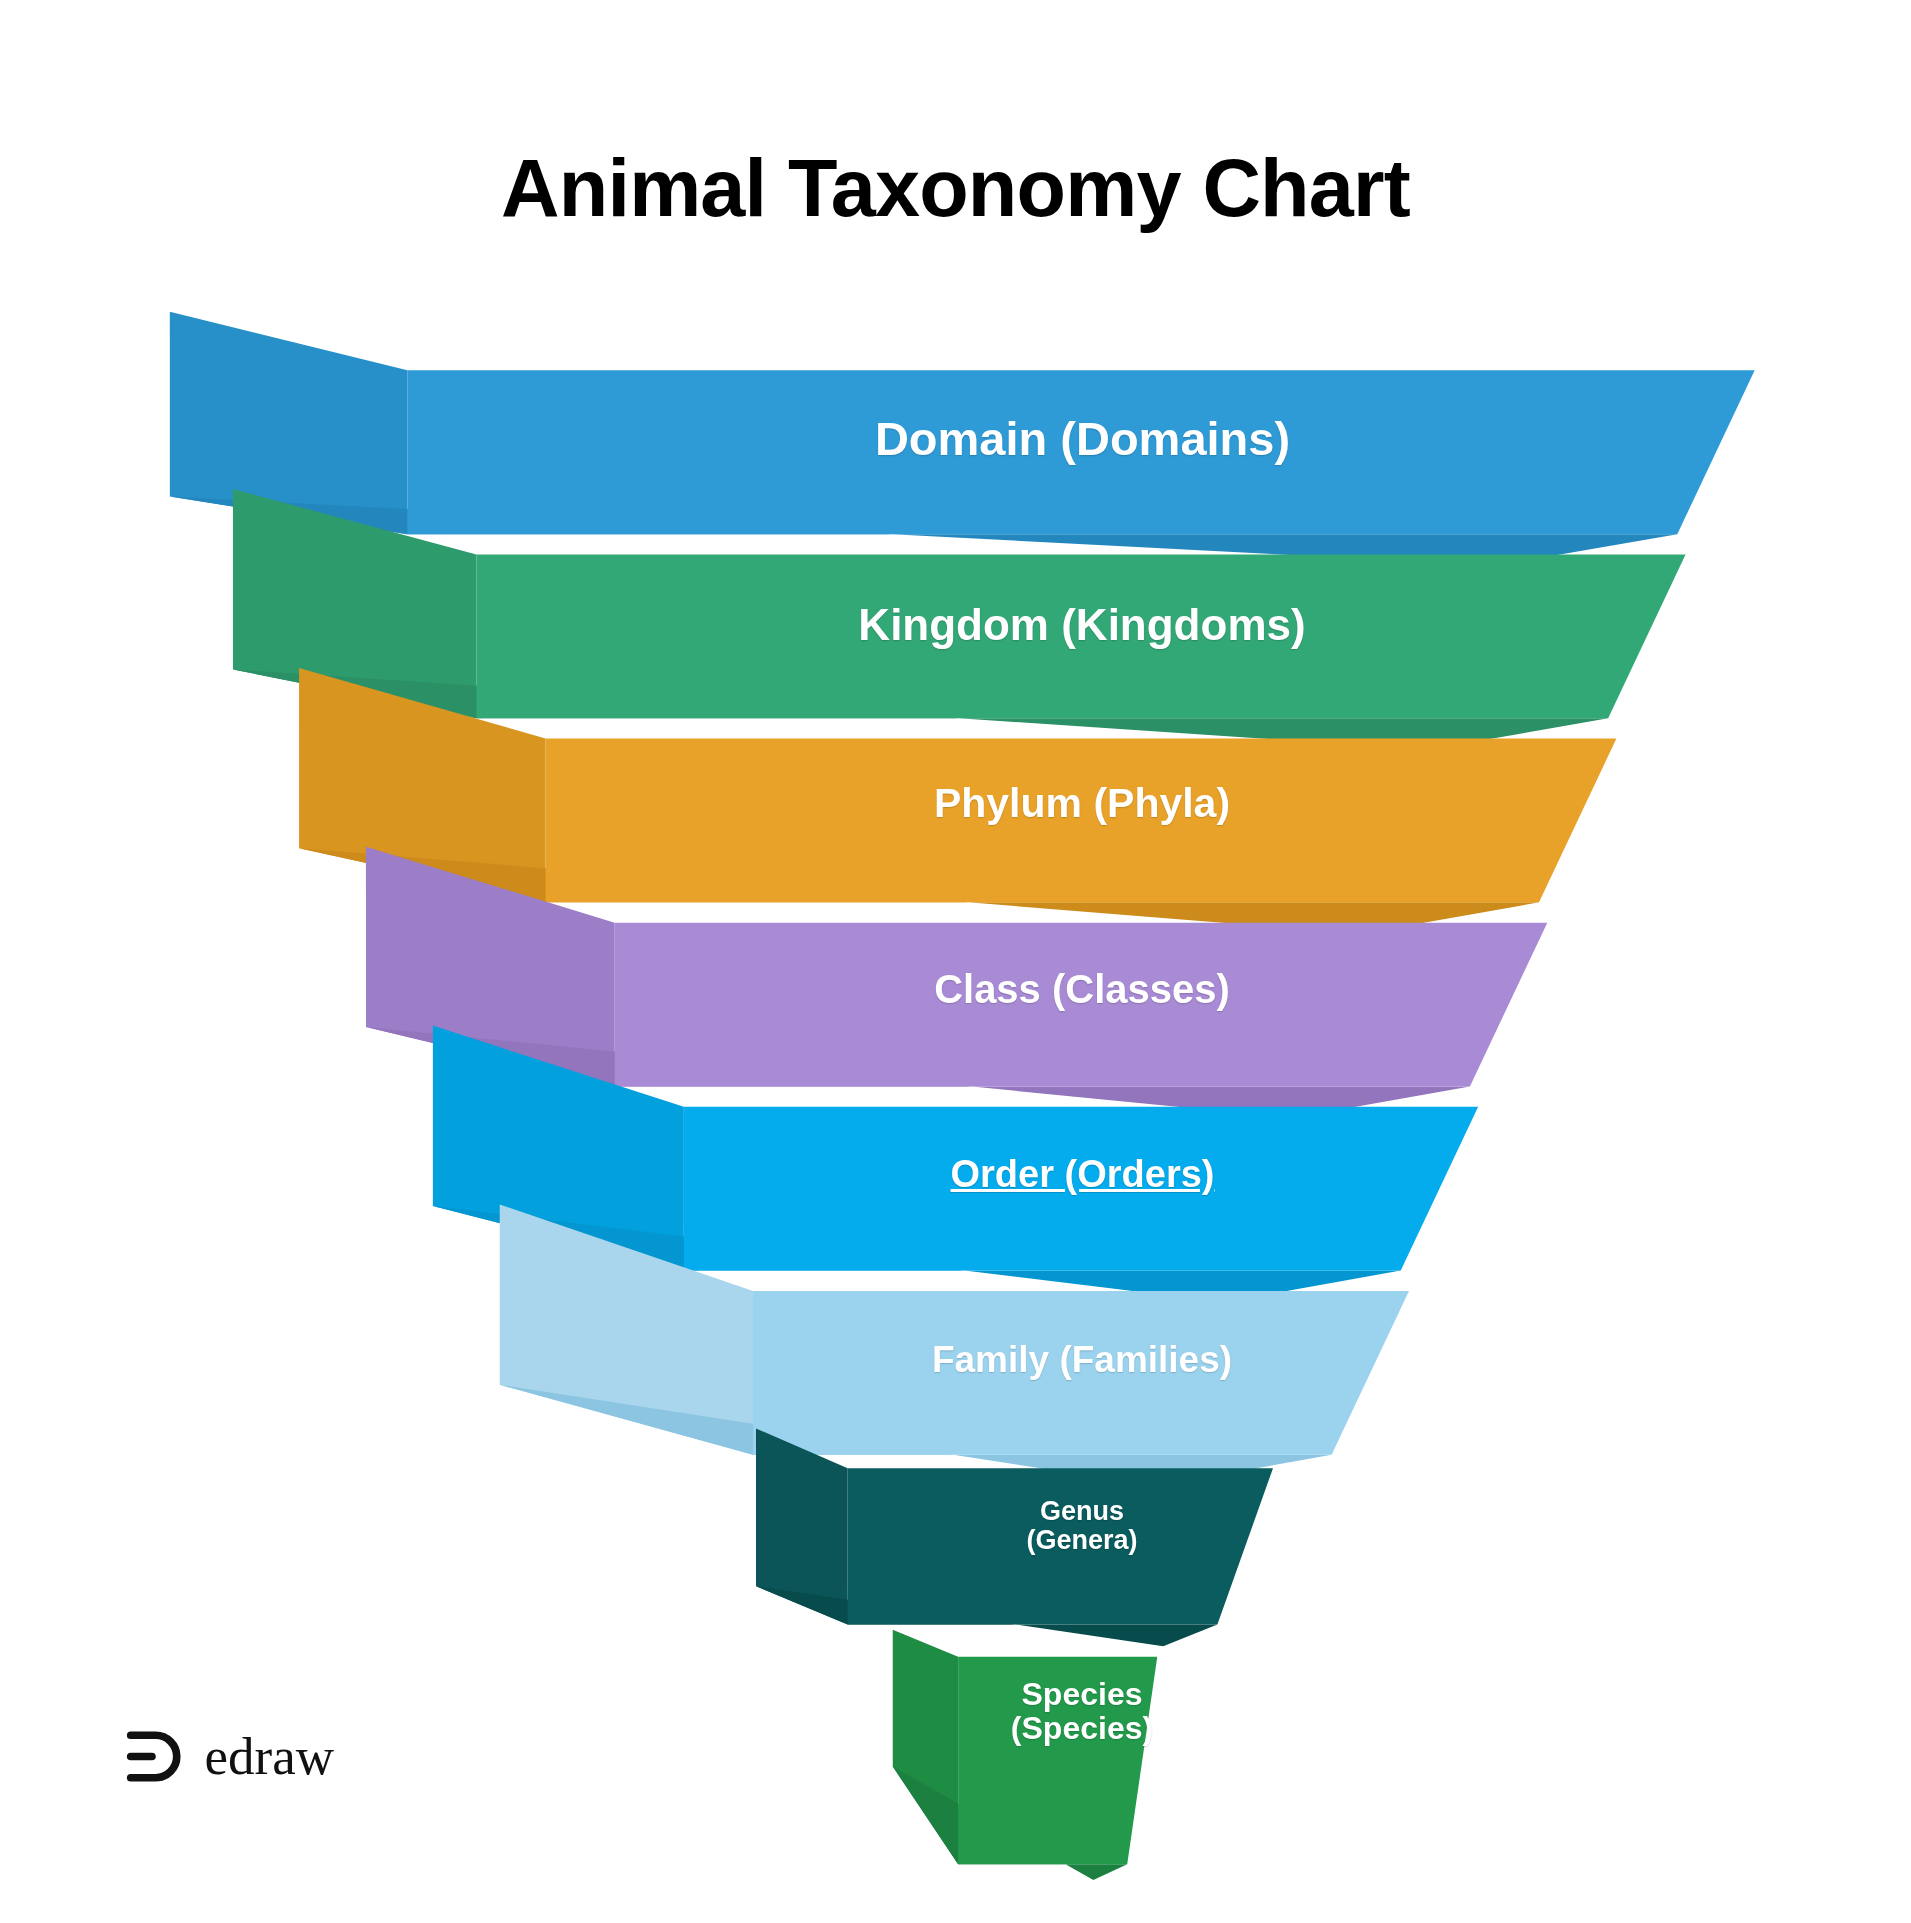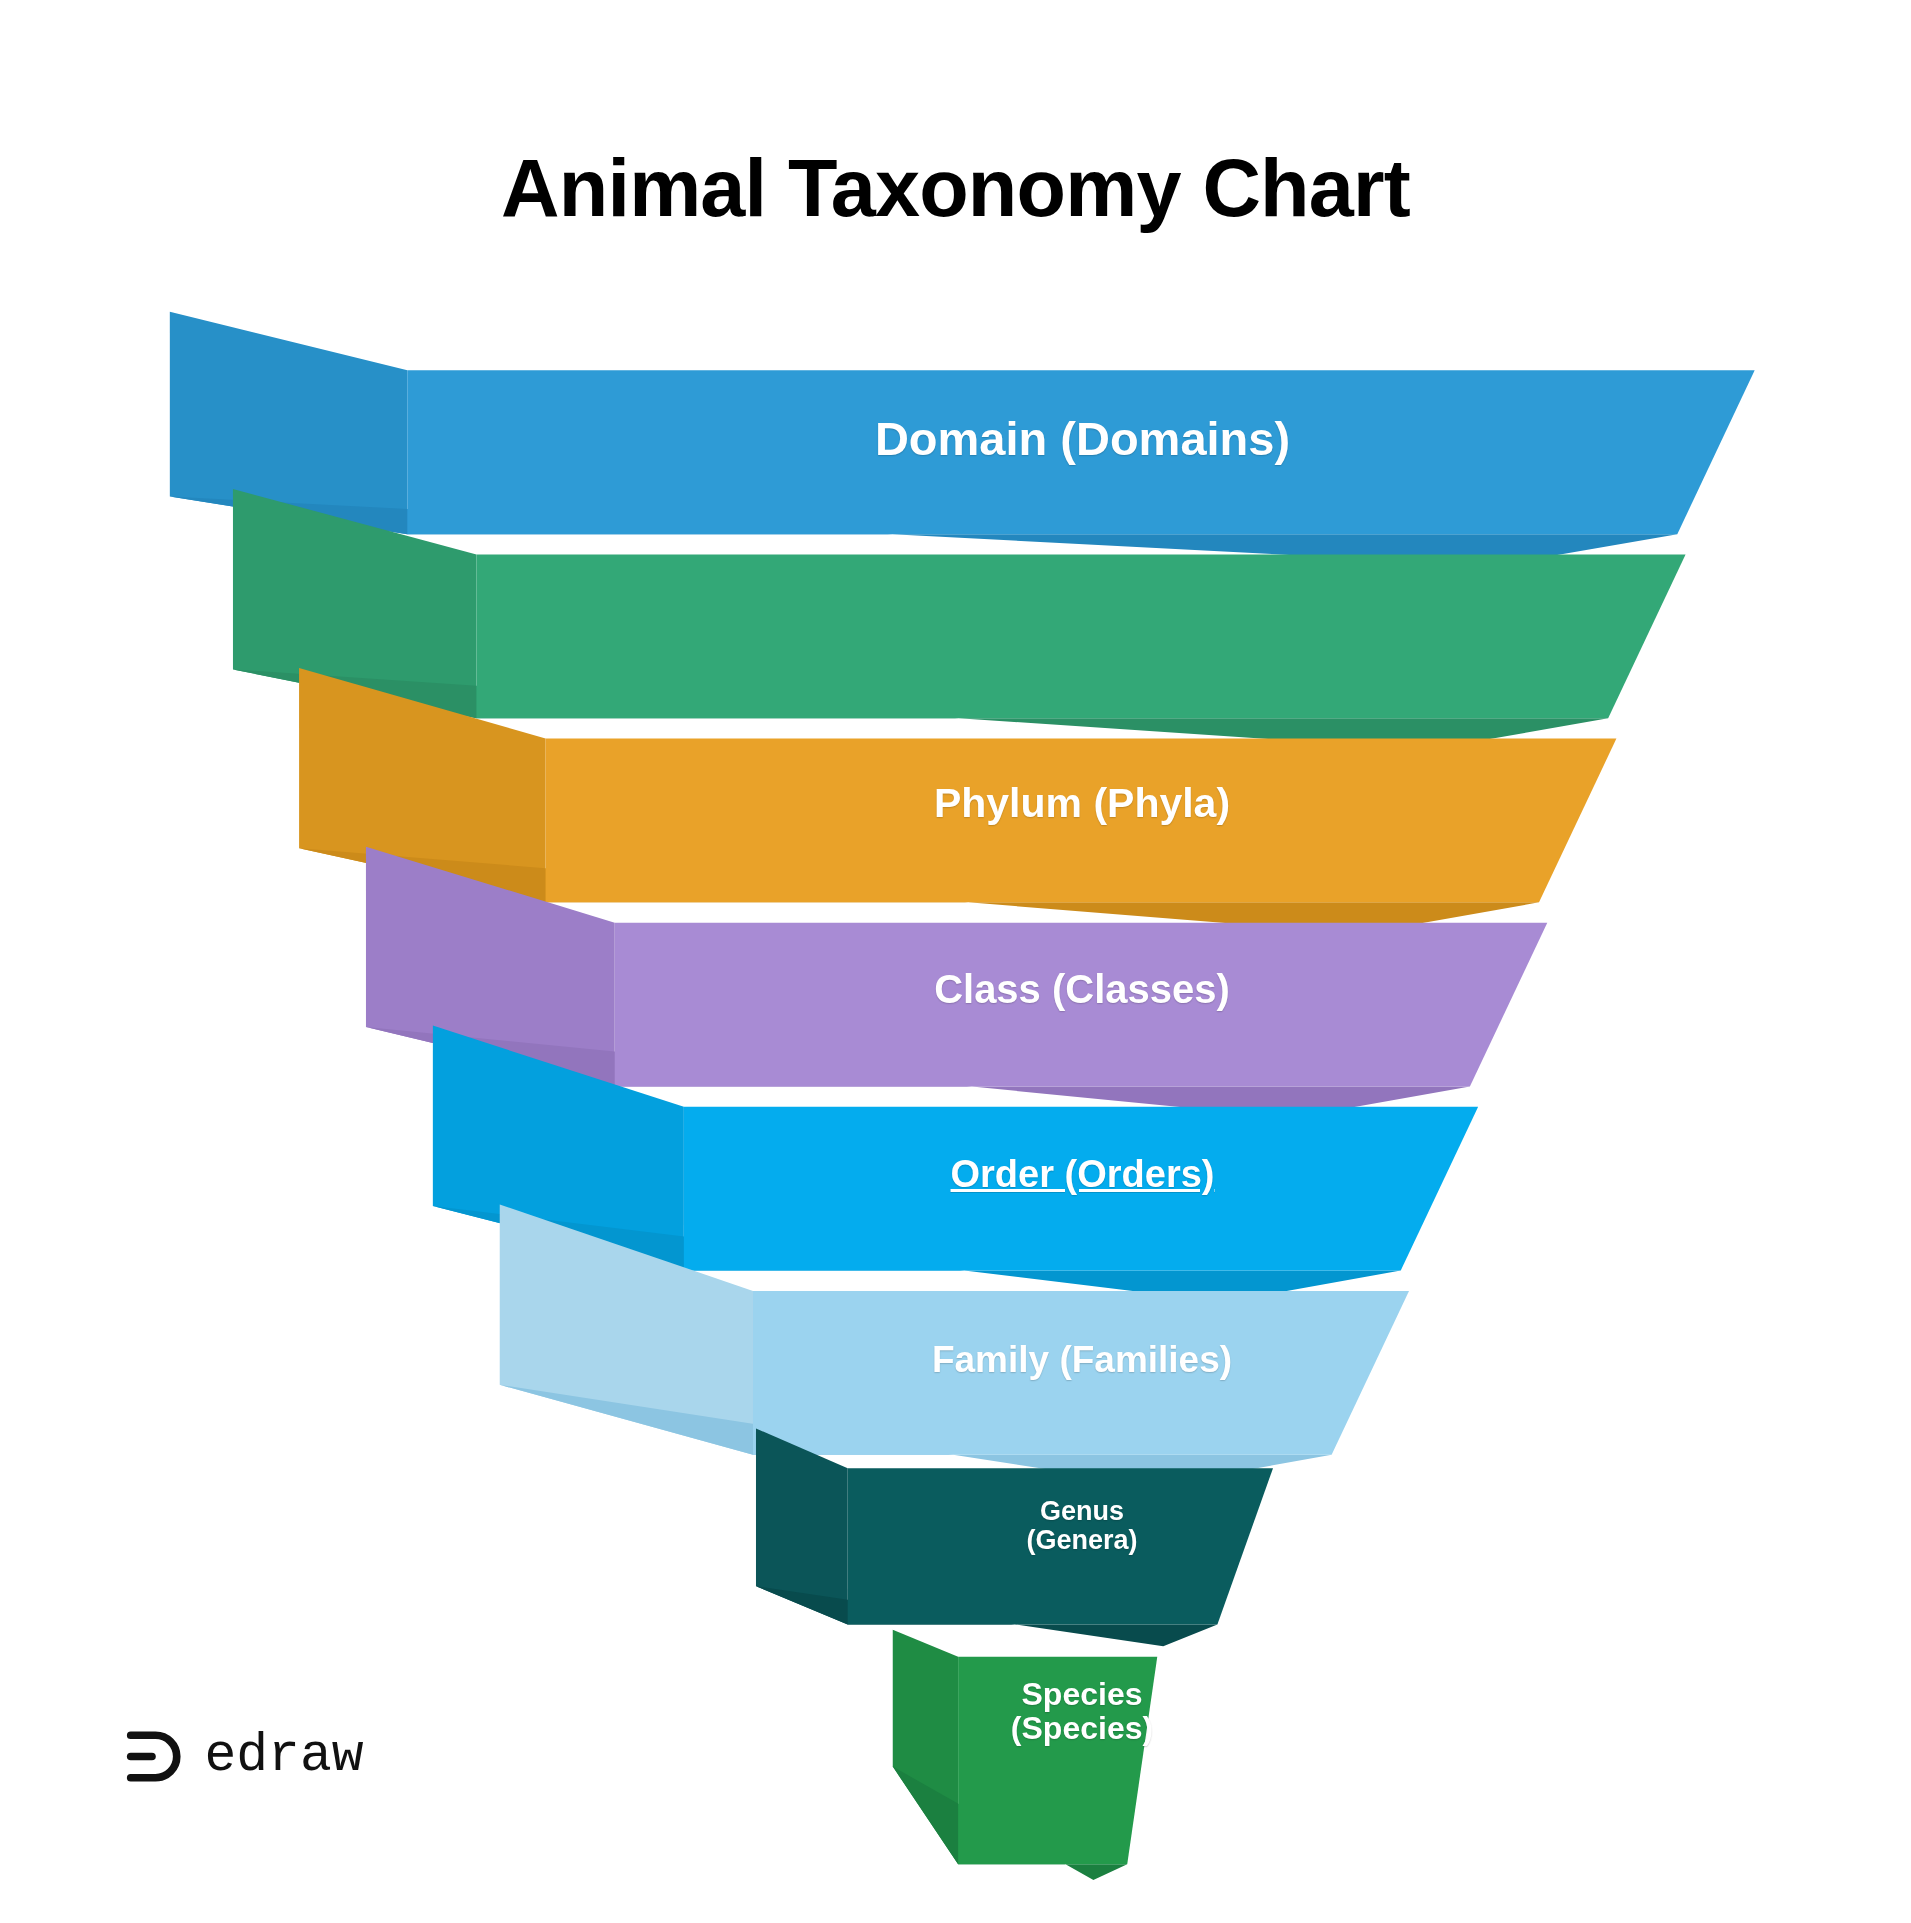--- a/index.html
+++ b/index.html
@@ -76,21 +76,21 @@
     display: flex;
     align-items: center;
     gap: 19.5px;
   }
   .logo-mark {
     width: 59px;
     height: 59px;
     display: block;
   }
   .logo-text {
-    font-family: Liberation Mono, monospace;
+    font-family: Liberation Serif, serif;
     font-size: 53px;
     font-weight: 500;
     color: #111111;
     letter-spacing: 0px;
     line-height: 1;
   }
 </style>
 </head>
 <body>
 
@@ -145,20 +145,21 @@
 
       <g>
         <polygon points="1188,2340 1188,2158 1275,2194 1275,2470" fill="#1F8C44"></polygon>
         <polygon points="1188,2340 1275,2470 1500,2470 1455,2491" fill="#1B8040"></polygon>
         <polygon points="1275,2194 1540,2194 1500,2470 1275,2470" fill="#239A4B"></polygon>
       </g>
 
     </svg>
 
     <div class="band-label" style="left: 421px; top: 406px; width: 1323px; height: 68px; font-size: 47px;">Domain   (Domains)</div>
+    <div class="band-label" style="left: 481px; top: 594px; width: 1202px; height: 65px; font-size: 44px;">Kingdom (Kingdoms)</div>
     <div class="band-label" style="left: 526px; top: 774px; width: 1112px; height: 62px; font-size: 41px;">Phylum (Phyla)</div>
     <div class="band-label" style="left: 571px; top: 960px; width: 1022px; height: 60px; font-size: 40px;">Class (Classes)</div>
     <div class="band-label" style="left: 624px; top: 1146px; width: 917px; height: 59px; font-size: 38px; text-decoration: underline;">Order (Orders)</div>
     <div class="band-label" style="left: 676px; top: 1332px; width: 812px; height: 57px; font-size: 37px;">Family (Families)</div>
     <div class="band-label" style="left: 819px; top: 1489px; width: 526px; height: 98px; font-size: 27px;">Genus
 (Genera)</div>
     <div class="band-label" style="left: 868px; top: 1670px; width: 428px; height: 90px; font-size: 32px;">Species
 (Species)</div>
   </div>
 

